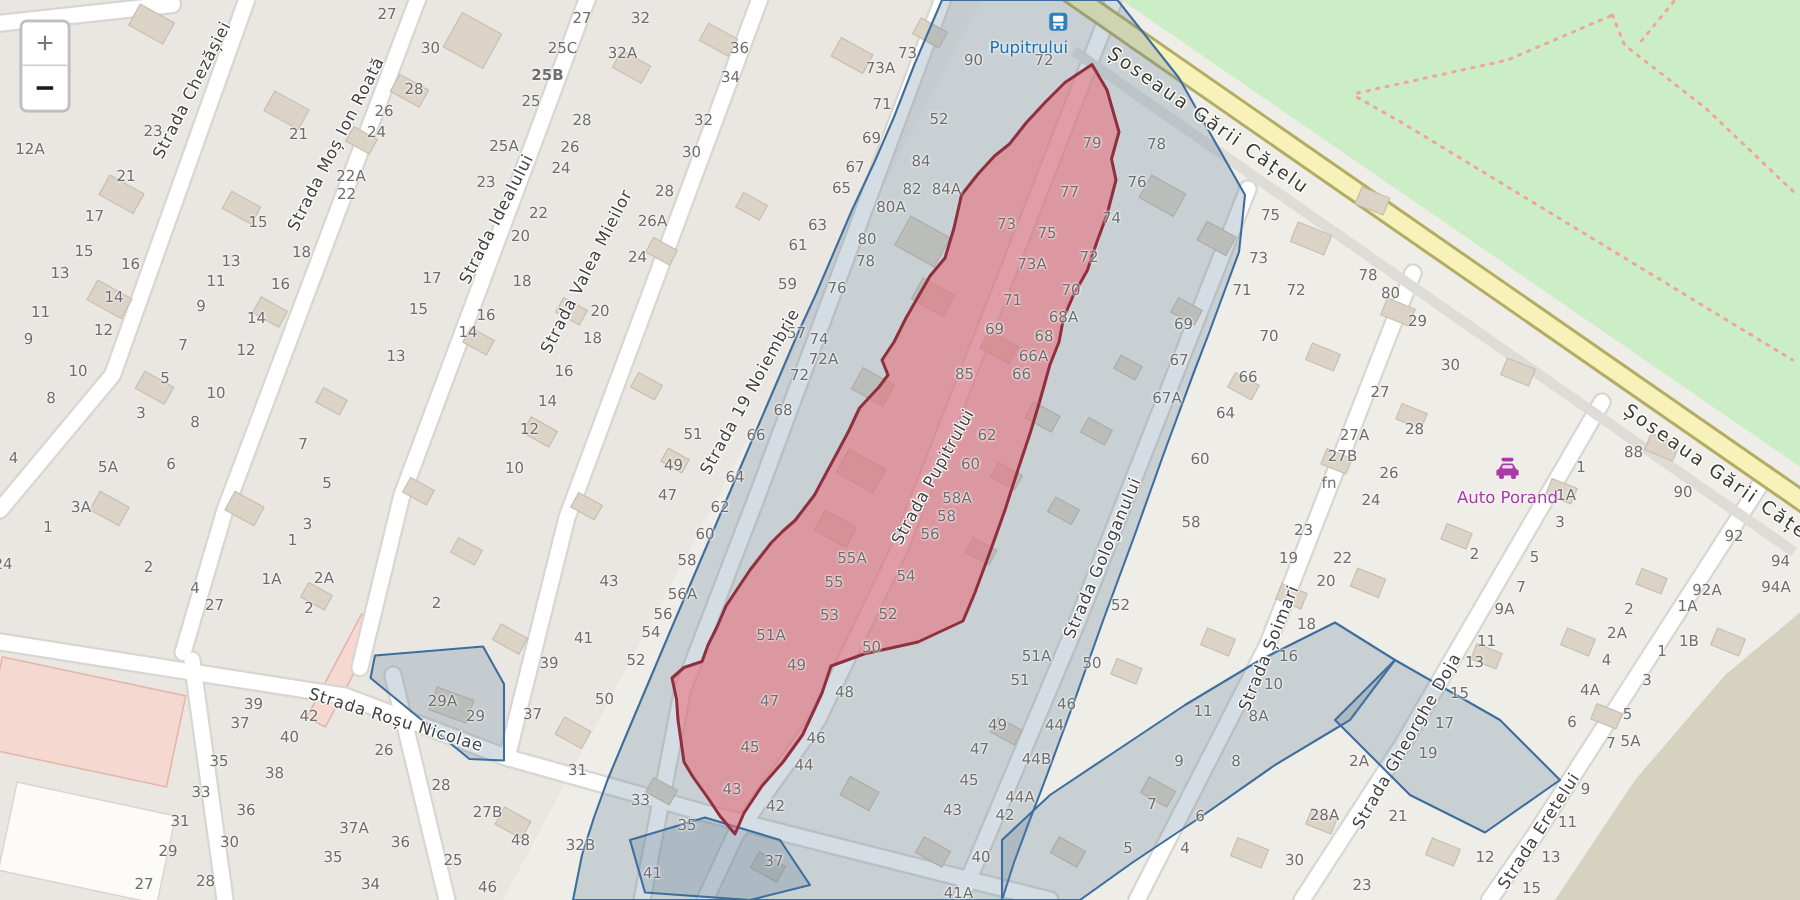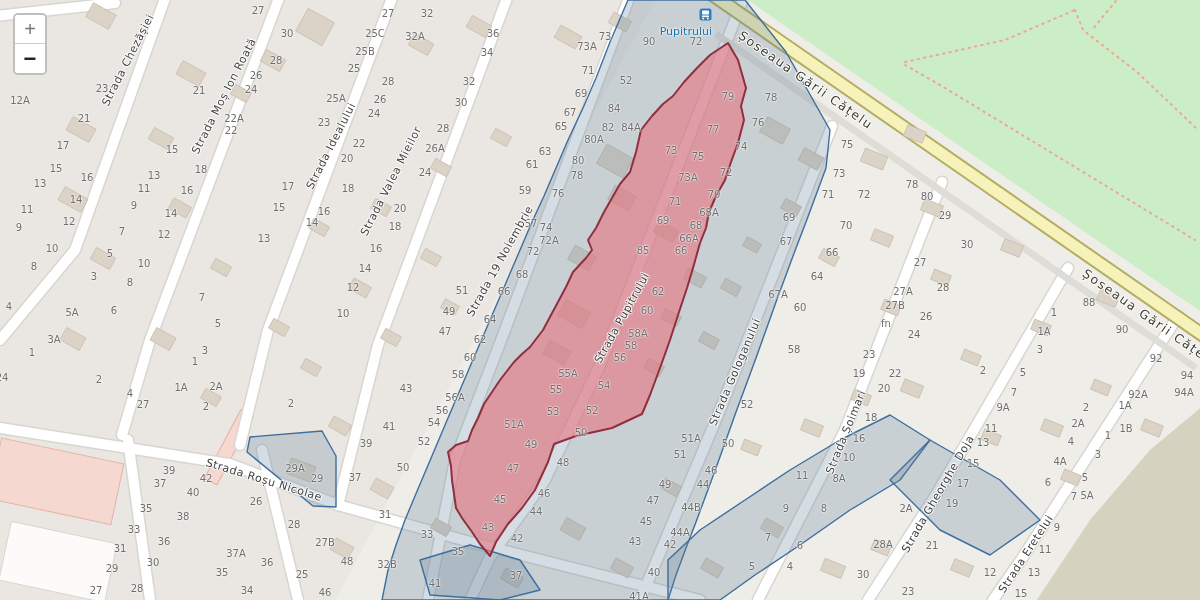--- a/index.html
+++ b/index.html
@@ -253,21 +253,21 @@
       <span class="hn" style="left: 287px; top: 33px;">30</span>
       <span class="hn" style="left: 276px; top: 60px;">28</span>
       <span class="hn" style="left: 256px; top: 75px;">26</span>
       <span class="hn" style="left: 251px; top: 89px;">24</span>
       <span class="hn" style="left: 288px; top: 186px;">17</span>
       <span class="hn" style="left: 279px; top: 207px;">15</span>
       <span class="hn" style="left: 264px; top: 238px;">13</span>
       <span class="hn" style="left: 324px; top: 122px;">23</span>
       <span class="hn" style="left: 336px; top: 98px;">25A</span>
       <span class="hn" style="left: 354px; top: 68px;">25</span>
-      <span class="hn" style="left: 365px; top: 51px;">25B</span>
+      <span class="hn" style="left: 365px; top: 51px; font-weight: bold;">25B</span>
       <span class="hn" style="left: 375px; top: 33px;">25C</span>
       <span class="hn" style="left: 388px; top: 13px;">27</span>
       <span class="hn" style="left: 388px; top: 81px;">28</span>
       <span class="hn" style="left: 380px; top: 99px;">26</span>
       <span class="hn" style="left: 374px; top: 113px;">24</span>
       <span class="hn" style="left: 359px; top: 143px;">22</span>
       <span class="hn" style="left: 347px; top: 158px;">20</span>
       <span class="hn" style="left: 348px; top: 188px;">18</span>
       <span class="hn" style="left: 324px; top: 211px;">16</span>
       <span class="hn" style="left: 312px; top: 222px;">14</span>
@@ -436,21 +436,21 @@
       <span class="hn" style="left: 859px; top: 373px;">19</span>
       <span class="hn" style="left: 943px; top: 287px;">28</span>
       <span class="hn" style="left: 967px; top: 244px;">30</span>
       <span class="hn" style="left: 945px; top: 215px;">29</span>
       <span class="hn" style="left: 912px; top: 184px;">78</span>
       <span class="hn" style="left: 927px; top: 196px;">80</span>
       <span class="hn" style="left: 832px; top: 252px;">66</span>
       <span class="hn" style="left: 817px; top: 276px;">64</span>
       <span class="hn" style="left: 800px; top: 307px;">60</span>
       <span class="hn" style="left: 794px; top: 349px;">58</span>
-      <span class="hn" style="left: 778px; top: 266px; margin-top: 28px;">67A</span>
+      <span class="hn" style="left: 778px; top: 266px;">67A</span>
       <span class="hn" style="left: 786px; top: 241px;">67</span>
       <span class="hn" style="left: 789px; top: 217px;">69</span>
       <span class="hn" style="left: 846px; top: 225px;">70</span>
       <span class="hn" style="left: 828px; top: 194px;">71</span>
       <span class="hn" style="left: 864px; top: 194px;">72</span>
       <span class="hn" style="left: 839px; top: 173px;">73</span>
       <span class="hn" style="left: 847px; top: 144px;">75</span>
       <span class="hn" style="left: 983px; top: 370px;">2</span>
       <span class="hn" style="left: 1023px; top: 372px;">5</span>
       <span class="hn" style="left: 1014px; top: 392px;">7</span>
@@ -510,20 +510,30 @@
     <svg width="13" height="13" viewBox="0 0 13 13" style="position:static;display:inline-block">
       <rect x="0.5" y="0.5" width="12" height="12" rx="2.5" fill="#2e7fbe"></rect>
       <rect x="3" y="2.5" width="7" height="4" rx="0.8" fill="#ffffff"></rect>
       <rect x="3" y="7.5" width="7" height="1.6" fill="#ffffff"></rect>
       <circle cx="4.2" cy="10.4" r="1" fill="#ffffff"></circle>
       <circle cx="8.8" cy="10.4" r="1" fill="#ffffff"></circle>
     </svg>
     <span class="poi-label">Pupitrului</span>
   </div>
 
+  <div class="poi poi-car" style="left:960px;top:305px;width:90px;">
+    <svg width="18" height="16" viewBox="0 0 18 16" style="position:static;display:inline-block">
+      <rect x="5" y="0" width="8" height="2.6" rx="1.2" fill="#ac39ac"></rect>
+      <path d="M3,8 L5,4.6 Q5.4,4 6.2,4 L11.8,4 Q12.6,4 13,4.6 L15,8 L15.6,8 Q16.4,8.2 16.4,9.2 L16.4,12 L1.6,12 L1.6,9.2 Q1.6,8.2 2.4,8 Z" fill="#ac39ac"></path>
+      <circle cx="5" cy="12.6" r="1.7" fill="#ac39ac"></circle>
+      <circle cx="13" cy="12.6" r="1.7" fill="#ac39ac"></circle>
+      <rect x="5.6" y="5.2" width="6.8" height="2.2" rx="0.6" fill="#f3e3f3"></rect>
+    </svg>
+    <span class="poi-label">Auto Porand</span>
+  </div>
 
   <div class="zoom-control">
     <button class="zoom-btn in">+</button>
     <button class="zoom-btn out">−</button>
   </div>
 
 
 </div>
 
 </body></html>

